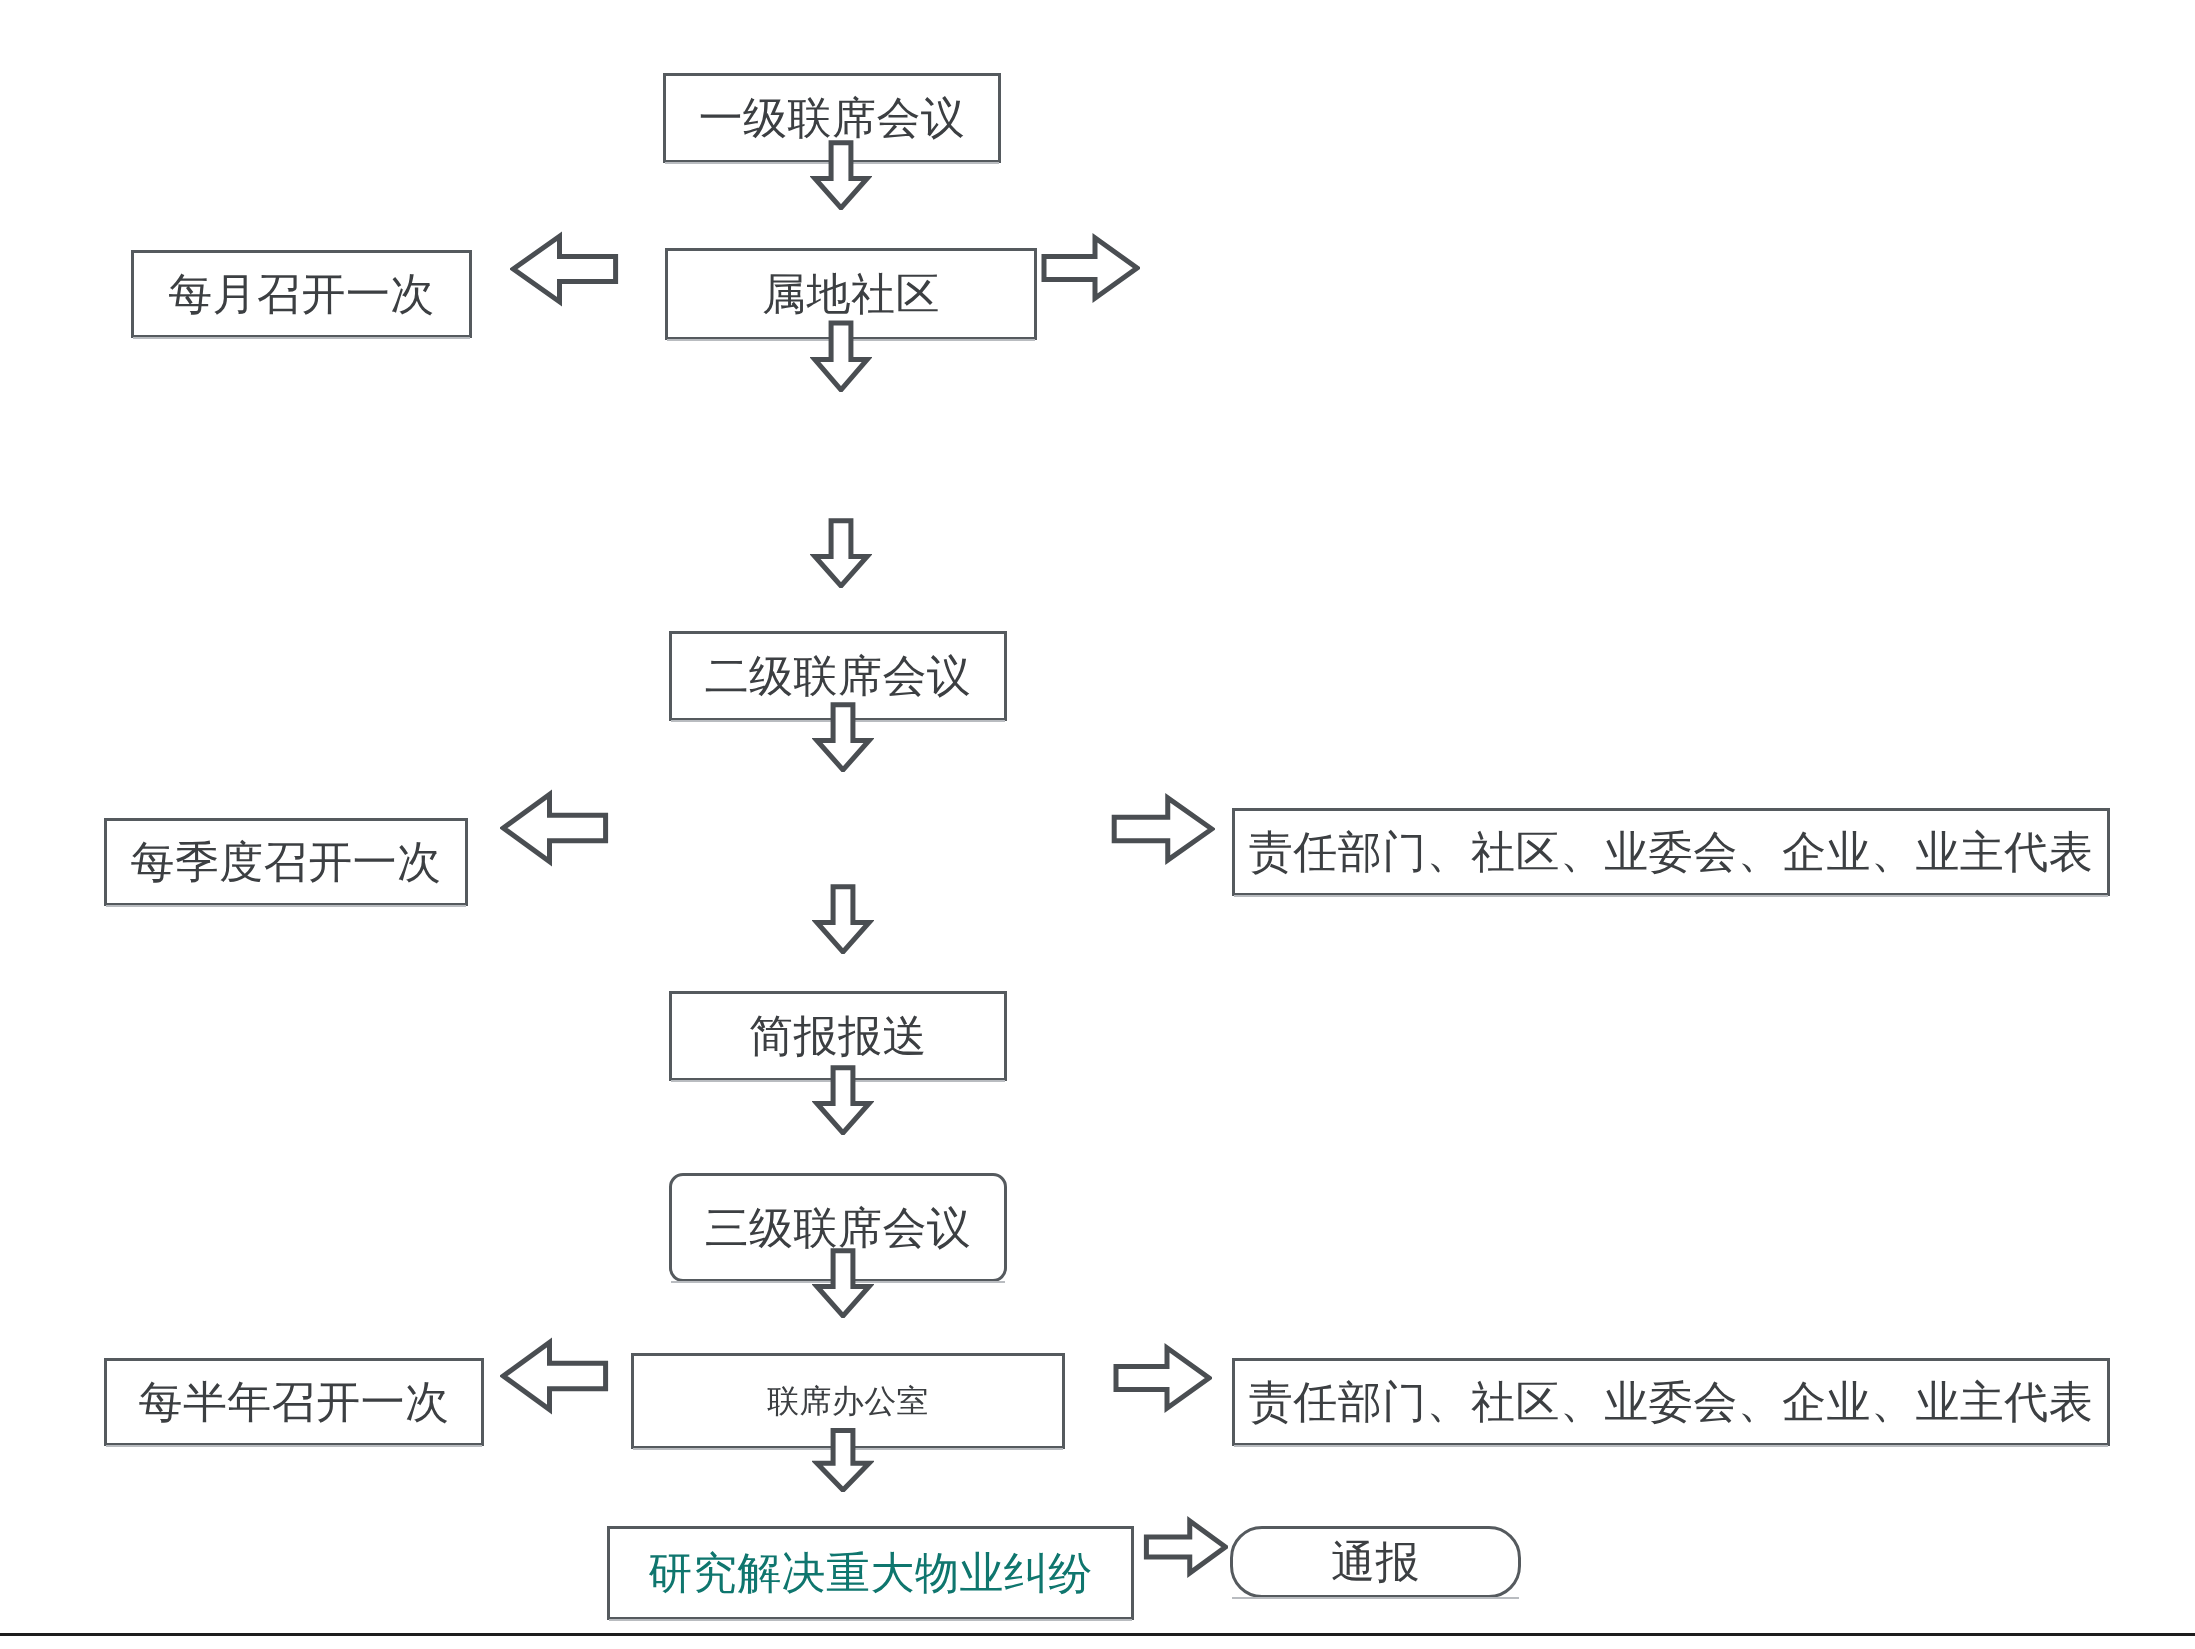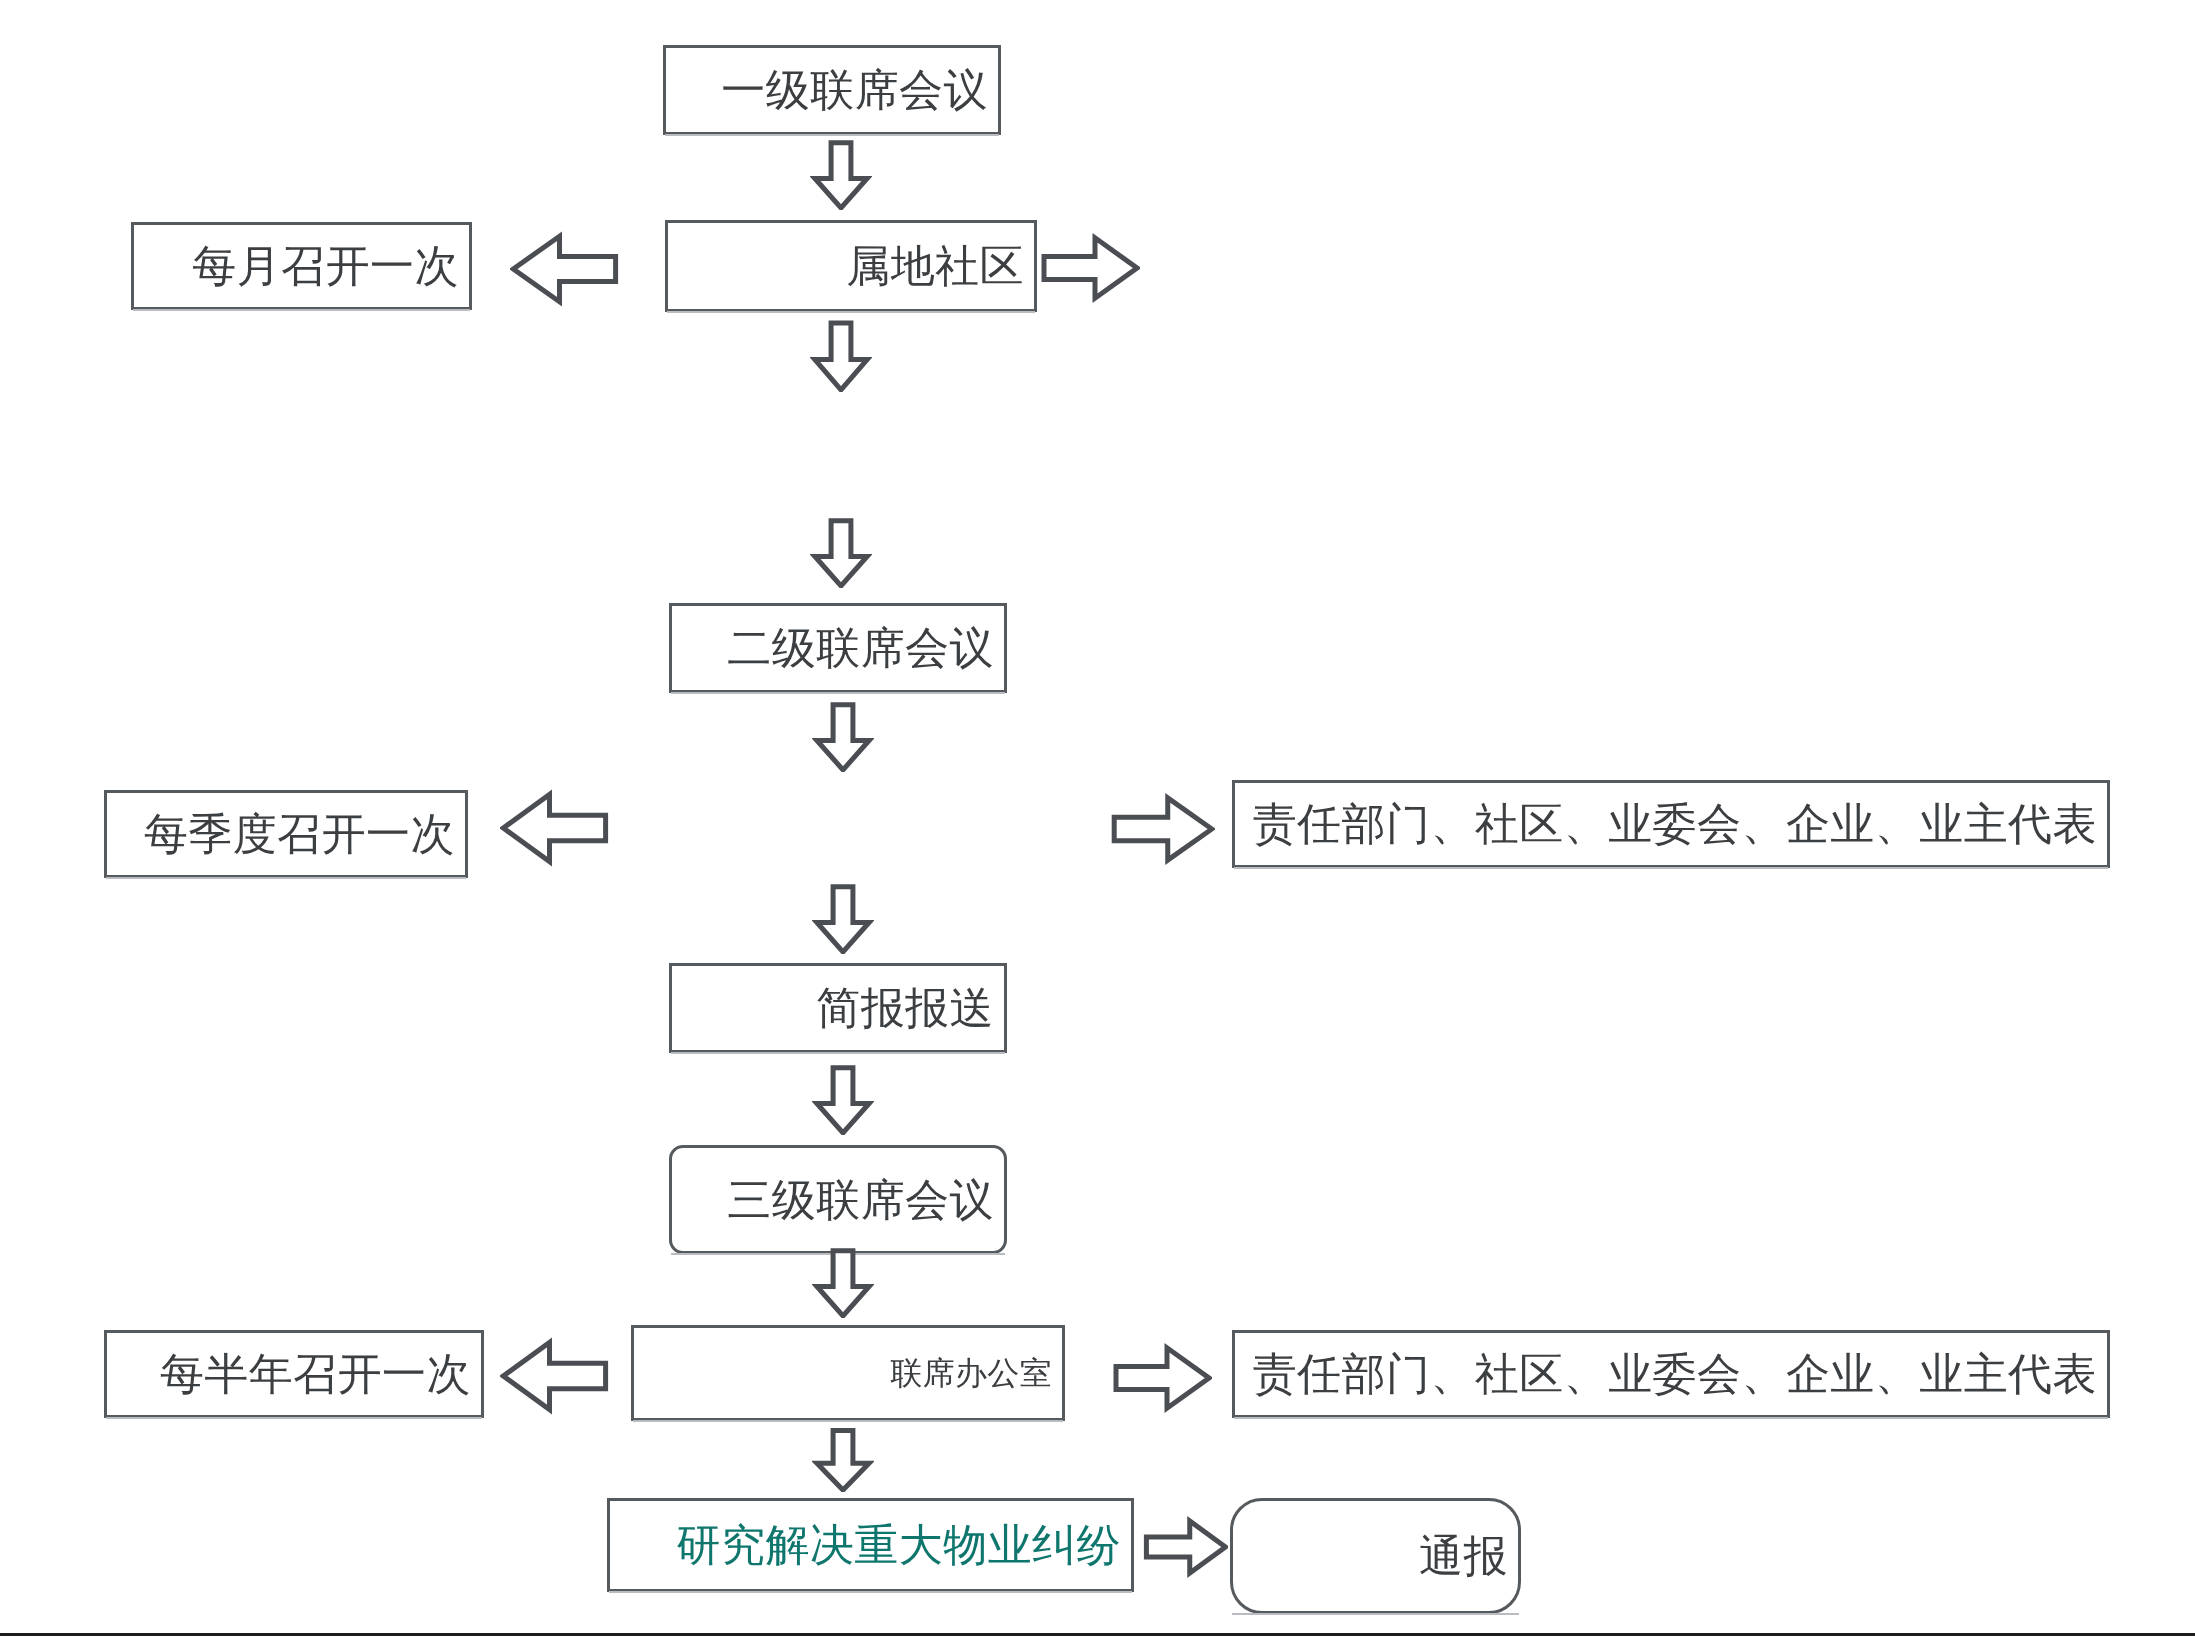--- a/index.html
+++ b/index.html
@@ -23,27 +23,28 @@
   }
 
   
   .node {
     position: absolute;
     box-sizing: border-box;
     border: 3px solid #555a5e;
     background: #ffffff;
     display: flex;
     align-items: center;
-    justify-content: flex-end;
+    justify-content: center;
     text-align: center;
     color: #3c3f42;
     letter-spacing: 0.01em;
     line-height: 1;
     white-space: nowrap;
     font-weight: 400;
+    margin-top: 28px;
   }
   .node .node-text {
     display: block;
     padding: 0 10px;
   }
 
   
   .node::after {
     content: "";
     position: absolute;
@@ -112,21 +113,21 @@
     </div>
     <div class="node" style="left: 631px; top: 1325px; width: 434px; height: 96px; font-size: 32px; border-color: rgb(85, 90, 94); color: rgb(60, 63, 66);">
       <span class="node-text">联席办公室</span>
     </div>
     <div class="node" style="left: 1232px; top: 1330px; width: 878px; height: 88px; font-size: 44px; border-color: rgb(85, 90, 94); color: rgb(60, 63, 66);">
       <span class="node-text">责任部门、社区、业委会、企业、业主代表</span>
     </div>
     <div class="node" style="left: 607px; top: 1498px; width: 527px; height: 94px; font-size: 44px; border-color: rgb(85, 90, 94); color: #0f766e;">
       <span class="node-text">研究解决重大物业纠纷</span>
     </div>
-    <div class="node" style="left: 1230px; top: 1498px; width: 291px; height: 116px; font-size: 44px; border-color: rgb(85, 90, 94); color: rgb(60, 63, 66); border-radius: 32px;">
+    <div class="node" style="left: 1230px; top: 1498px; width: 291px; height: 72px; font-size: 44px; border-color: rgb(85, 90, 94); color: rgb(60, 63, 66); border-radius: 32px;">
       <span class="node-text">通报</span>
     </div>
     <div class="arrow" style="left: 810px; top: 140px; width: 62px; height: 70px;">
       <svg width="62" height="70" viewBox="0 0 100 100" preserveAspectRatio="none">
         <path d="M 34,4 L 66,4 L 66,55 L 92,55 L 50,97 L 8,55 L 34,55 Z" fill="#ffffff" stroke="#4a4e52" stroke-width="5" stroke-linejoin="miter" vector-effect="non-scaling-stroke"></path>
       </svg>
     </div>
     <div class="arrow" style="left: 510px; top: 230px; width: 110px; height: 78px;">
       <svg width="110" height="78" viewBox="0 0 100 100" preserveAspectRatio="none">
         <path d="M 96,34 L 45,34 L 45,8 L 3,50 L 45,92 L 45,66 L 96,66 Z" fill="#ffffff" stroke="#4a4e52" stroke-width="5" stroke-linejoin="miter" vector-effect="non-scaling-stroke"></path>

